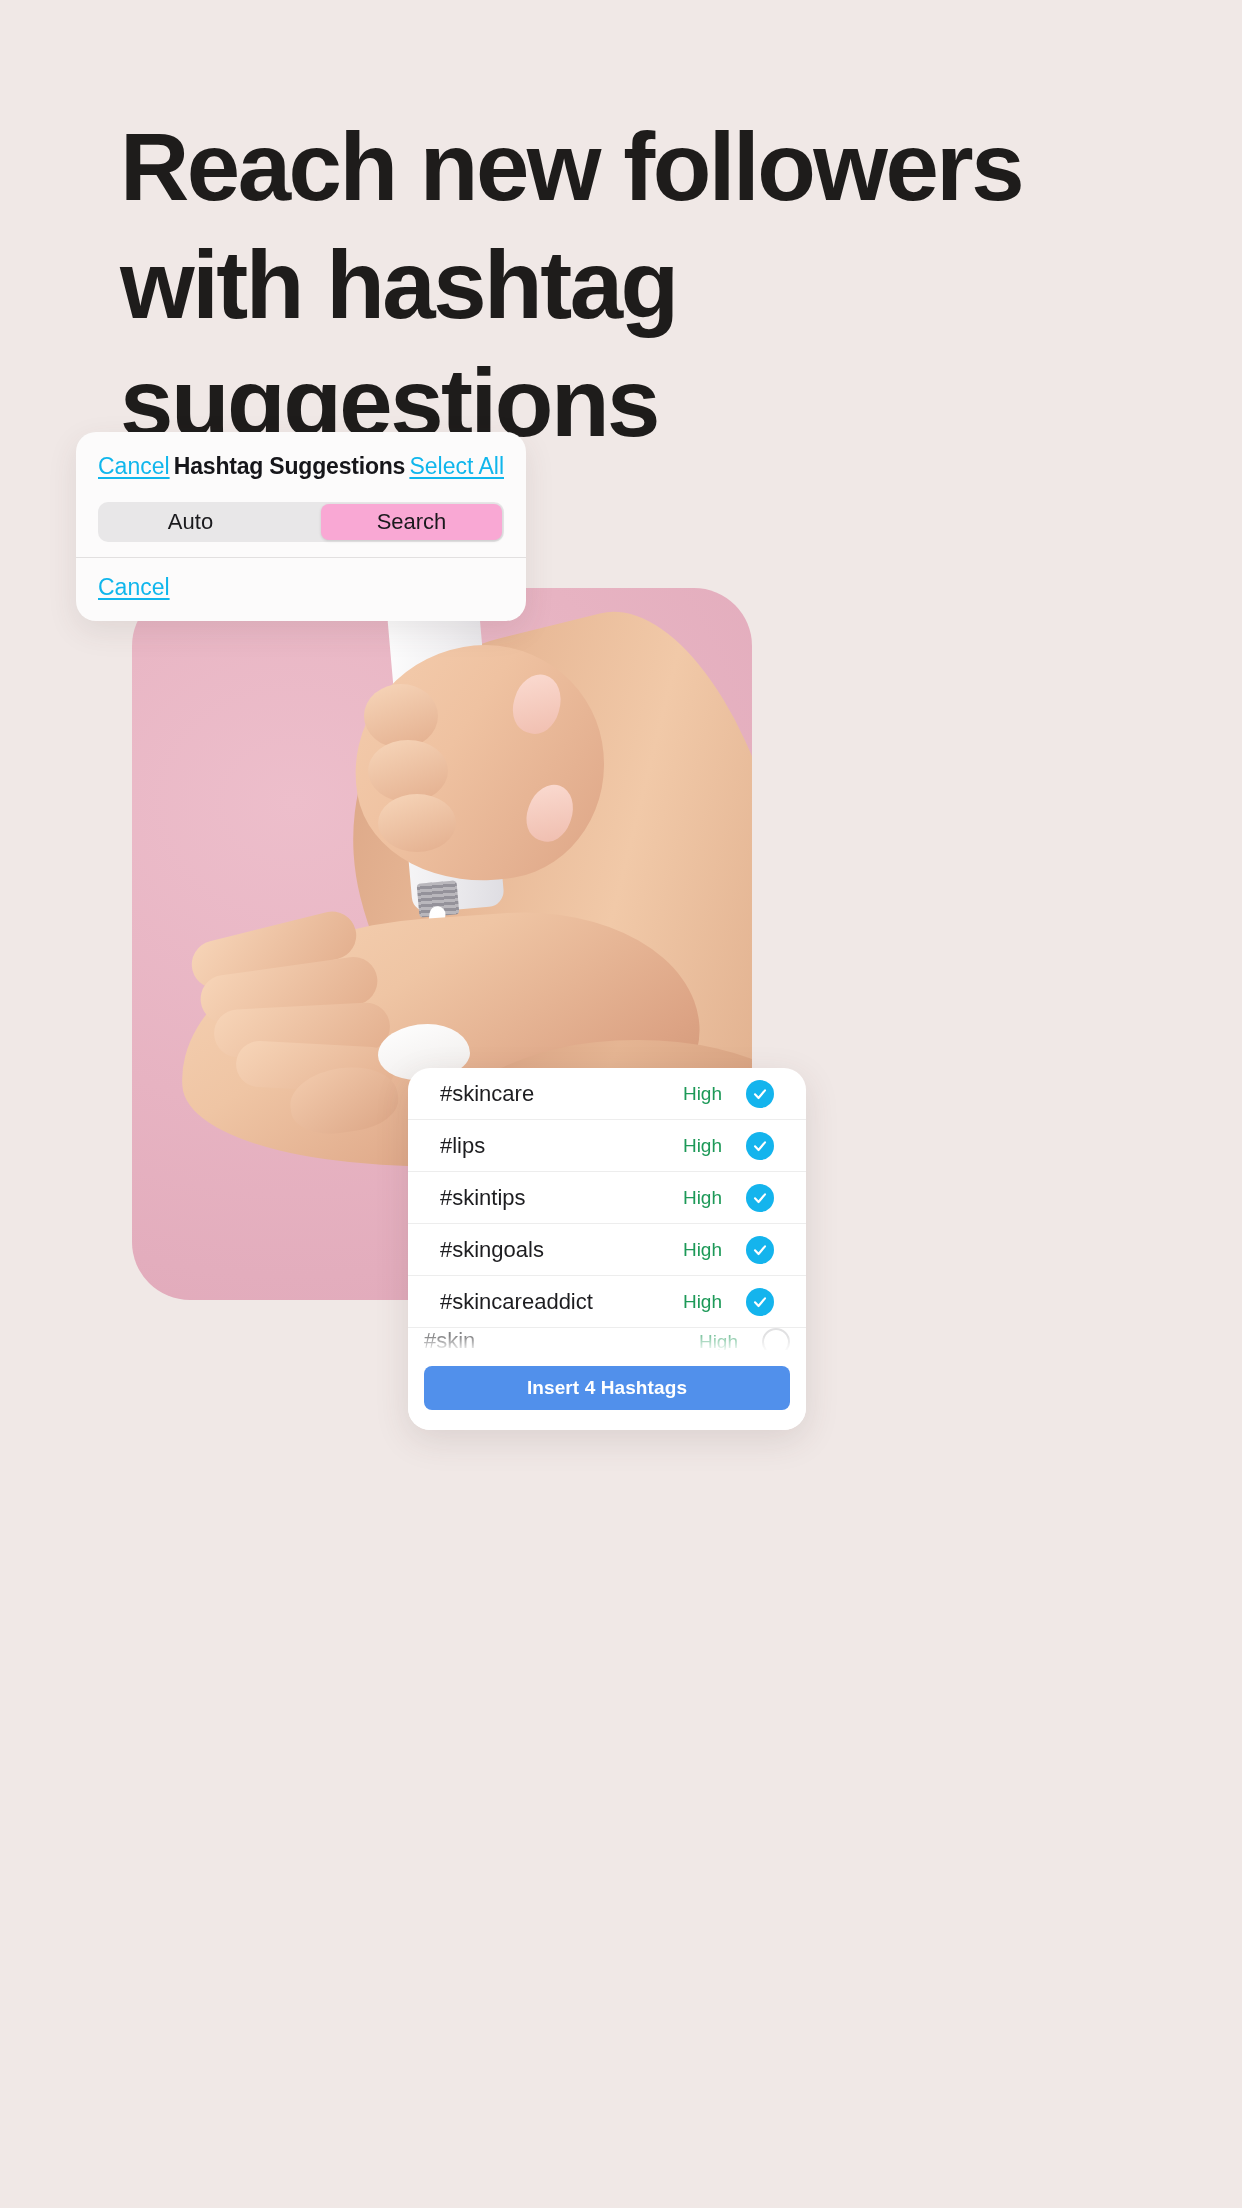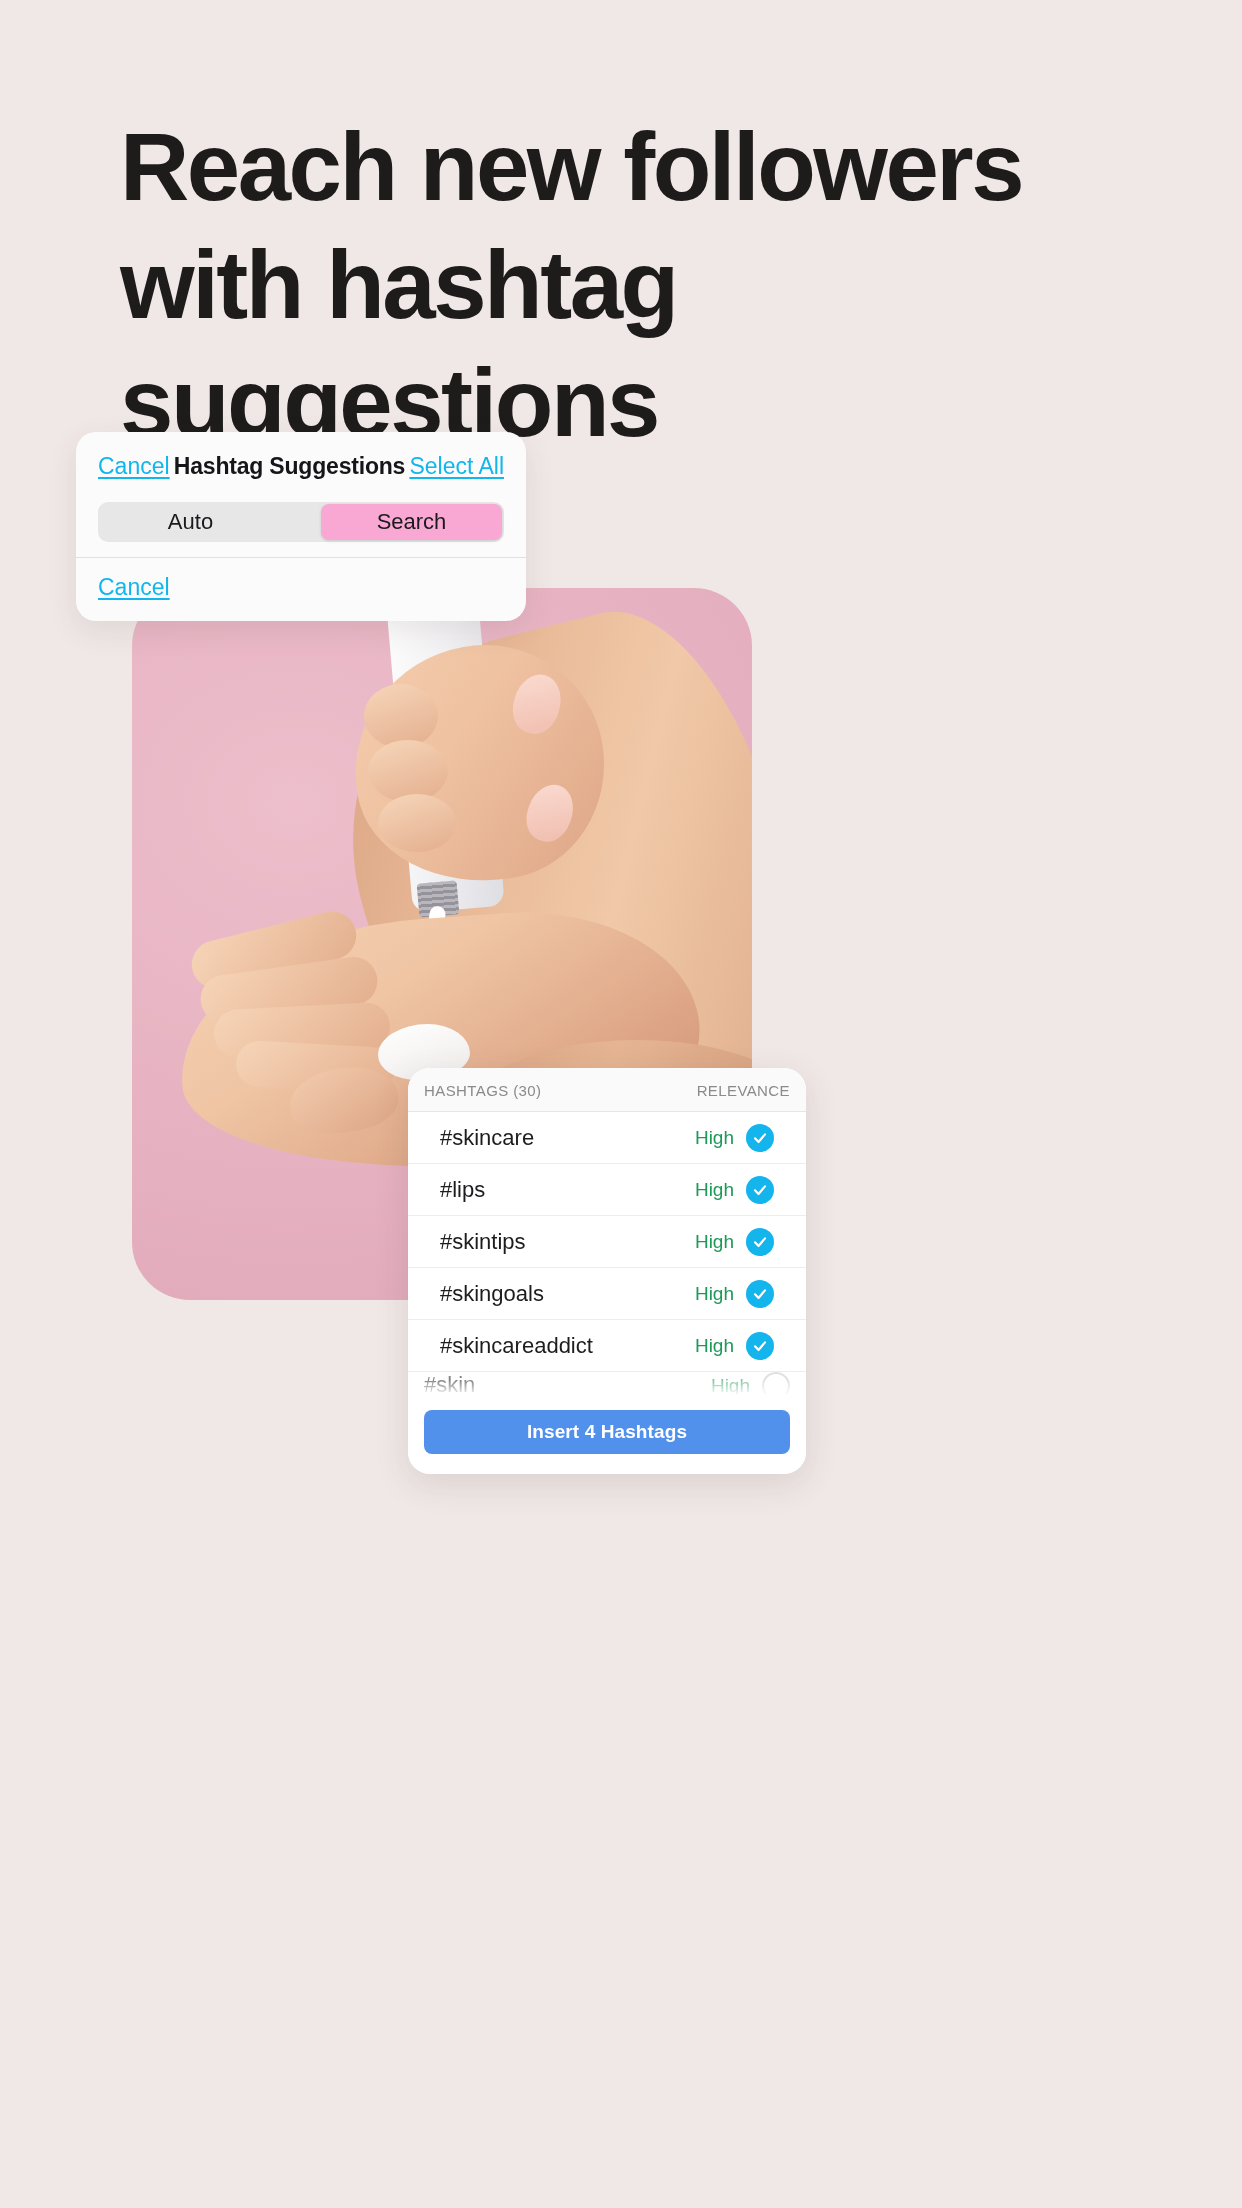--- a/index.html
+++ b/index.html
@@ -322,21 +322,21 @@
     border-bottom: 1px solid #EDEDED;
   }
   .hashtag-row:last-of-type { border-bottom: none; }
   .tag-name {
     font-size: 22px;
     color: #1D1D20;
   }
   .row-right {
     display: flex;
     align-items: center;
-    gap: 12px;
+    gap: 24px;
   }
   .relevance {
     font-size: 19px;
     color: #1D9958;
   }
   .check {
     width: 28px; height: 28px;
     border-radius: 50%;
     background: #14B4ED;
     display: flex; align-items: center; justify-content: center;
@@ -426,24 +426,20 @@
   <div class="search-divider"></div>
 
   <div class="search-row">
     <div class="link-cyan">Cancel</div>
   </div>
 
 </div>
 
 <div class="results-panel">
 
-  <div class="results-head">
-    <span>HASHTAGS (30)</span>
-    <span>RELEVANCE</span>
-  </div>
 
   <div class="hashtag-row">
     <span class="tag-name">#skincare</span>
     <span class="row-right">
       <span class="relevance">High</span>
       <span class="check">
         <svg width="16" height="16" viewBox="0 0 24 24" fill="none" stroke="#FFFFFF" stroke-width="3.2" stroke-linecap="round" stroke-linejoin="round">
             <polyline points="4.5,12.5 9.8,18 19.5,6.5"></polyline>
           </svg>
       </span>

